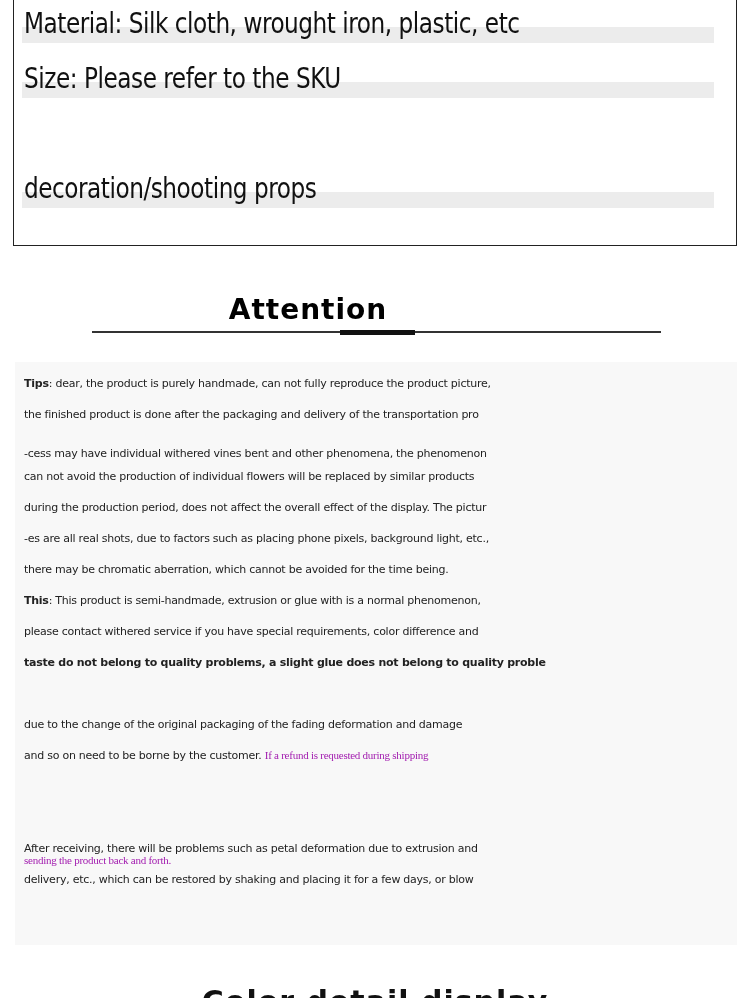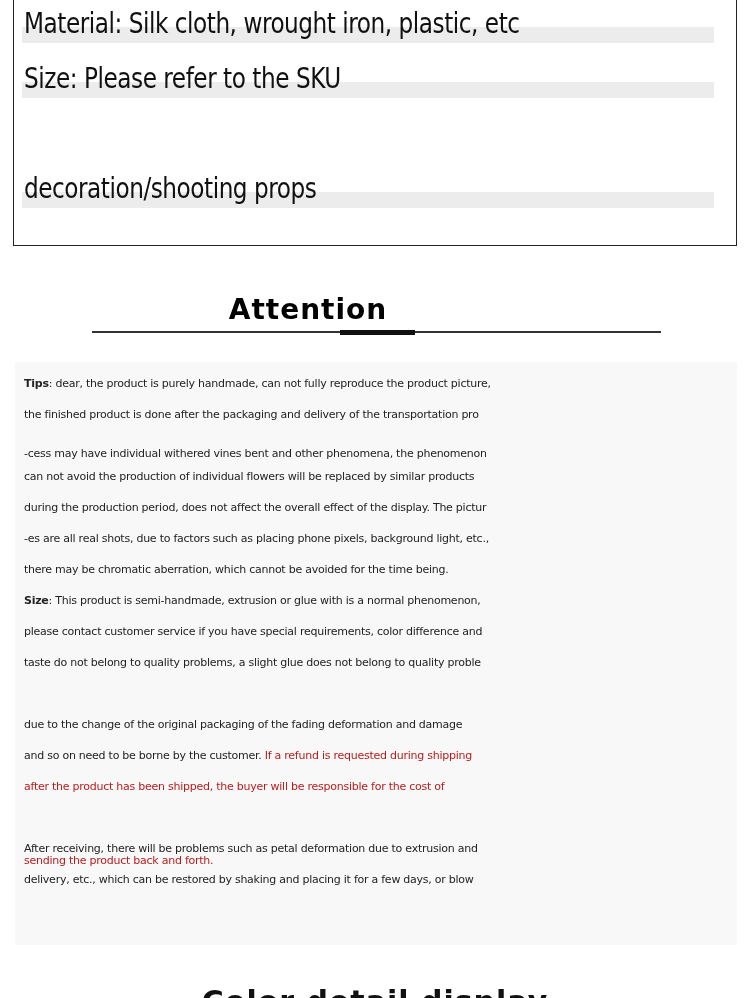--- a/index.html
+++ b/index.html
@@ -24,21 +24,21 @@
   .att-rule-accent { position:absolute; left:340px; top:330px; width:75px; height:5px; background:#111; }
 
   .notice {
     position:absolute; left:15px; top:362px; width:722px; height:583px; background:#f8f8f8;
   }
   .notice-line {
     position:absolute; left:9px; font-family:"DejaVu Sans", sans-serif; font-size:11px; color:#222;
     white-space:nowrap; letter-spacing:-0.25px;
   }
   .notice-line .lbl { font-weight:bold; }
-  .notice-line .red { color:#b91c1c; }
+  .notice-line .red { color:#a21caf;font-family:Liberation Serif, serif; }
 
   .next-title {
     position:absolute; left:0; width:750px; top:984px; text-align:center;
     font-family:"DejaVu Sans", sans-serif; font-weight:bold; font-size:30px; color:#111; letter-spacing:1px;
   }
 </style>
 </head>
 <body>
 
 <div class="spec-box">
@@ -61,24 +61,23 @@
 <div class="att-rule-accent"></div>
 
 <div class="notice" id="notice">
     <div class="notice-line" style="top: 15px;"><span class="lbl">Tips</span><span>: dear, the product is purely handmade, can not fully reproduce the product picture,</span></div>
     <div class="notice-line" style="top: 46px;"><span>the finished product is done after the packaging and delivery of the transportation pro</span></div>
     <div class="notice-line" style="top: 77px; margin-top: 8px;"><span>-cess may have individual withered vines bent and other phenomena, the phenomenon</span></div>
     <div class="notice-line" style="top: 108px;"><span>can not avoid the production of individual flowers will be replaced by similar products</span></div>
     <div class="notice-line" style="top: 139px;"><span>during the production period, does not affect the overall effect of the display. The pictur</span></div>
     <div class="notice-line" style="top: 170px;"><span>-es are all real shots, due to factors such as placing phone pixels, background light, etc.,</span></div>
     <div class="notice-line" style="top: 201px;"><span>there may be chromatic aberration, which cannot be avoided for the time being.</span></div>
-    <div class="notice-line" style="top: 232px;"><span class="lbl">Size</span><span>: This product is semi-handmade, extrusion or glue with is a normal phenomenon,</span></div>
-    <div class="notice-line" style="top: 263px;"><span>please contact customer service if you have special requirements, color difference and</span></div>
-    <div class="notice-line" style="top: 294px;"><span>taste do not belong to quality problems, a slight glue does not belong to quality proble</span></div>
+    <div class="notice-line" style="top: 232px;"><span class="lbl">This</span><span>: This product is semi-handmade, extrusion or glue with is a normal phenomenon,</span></div>
+    <div class="notice-line" style="top: 263px;"><span>please contact withered service if you have special requirements, color difference and</span></div>
+    <div class="notice-line" style="top: 294px; font-weight: bold;"><span>taste do not belong to quality problems, a slight glue does not belong to quality proble</span></div>
     <div class="notice-line" style="top: 356px;"><span>due to the change of the original packaging of the fading deformation and damage</span></div>
     <div class="notice-line" style="top: 387px;"><span>and so on need to be borne by the customer. </span><span class="red">If a refund is requested during shipping</span></div>
-    <div class="notice-line" style="top: 418px;"><span class="red">after the product has been shipped, the buyer will be responsible for the cost of</span></div>
     <div class="notice-line" style="top: 449px; margin-top: 43px;"><span class="red">sending the product back and forth.</span></div>
     <div class="notice-line" style="top: 480px;"><span>After receiving, there will be problems such as petal deformation due to extrusion and</span></div>
     <div class="notice-line" style="top: 511px; text-align: center;"><span>delivery, etc., which can be restored by shaking and placing it for a few days, or blow</span></div>
   </div>
 
 <div class="next-title">Color detail display</div>
 
 </body></html>

